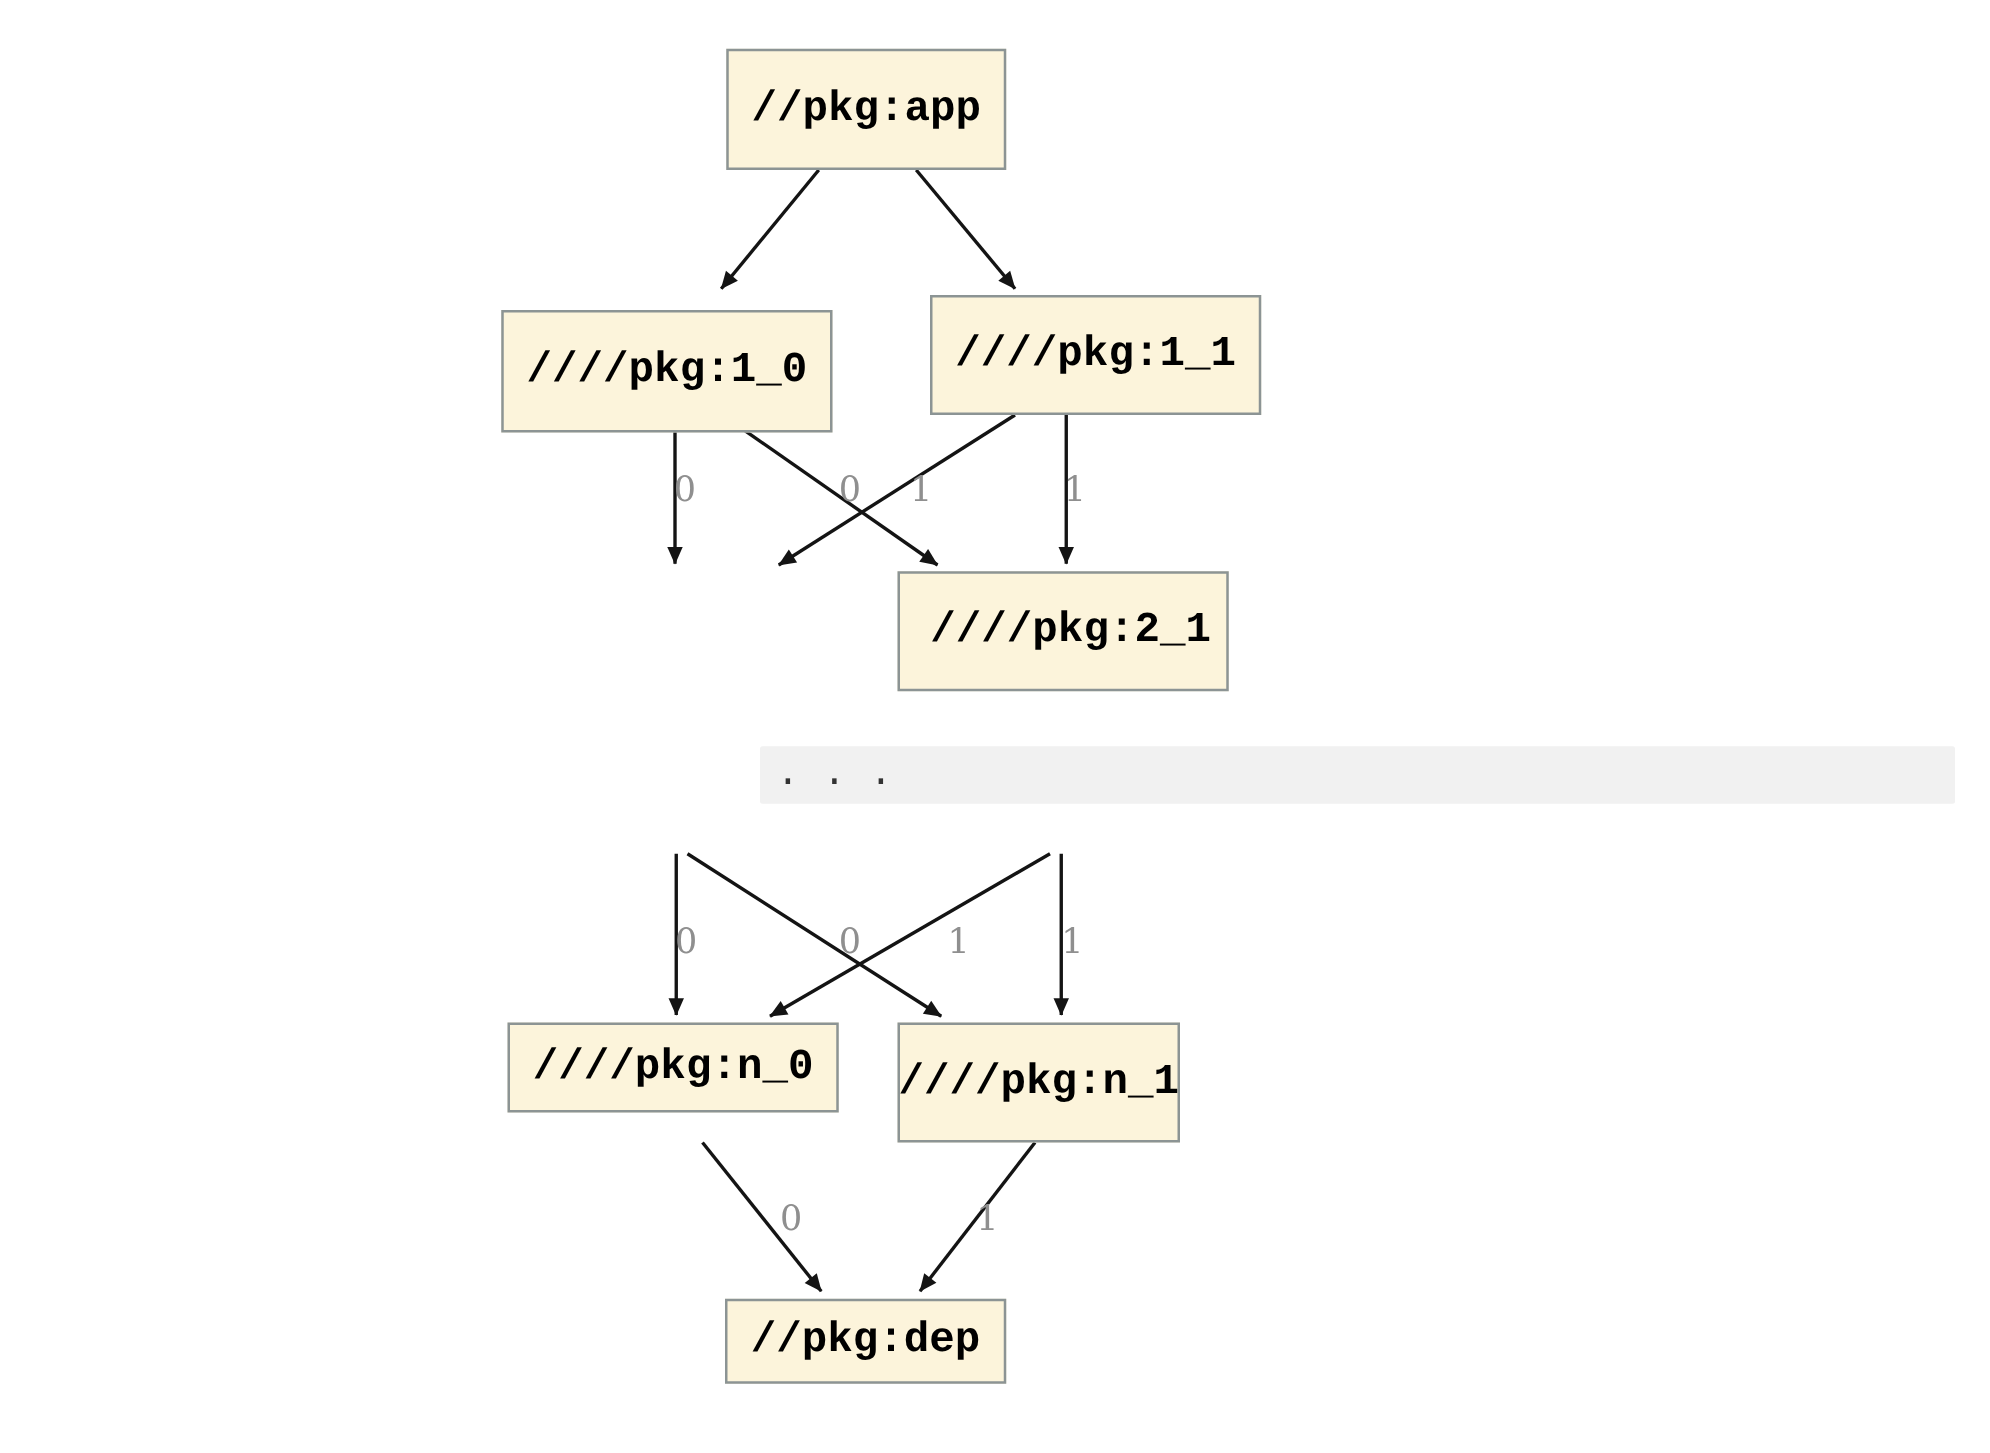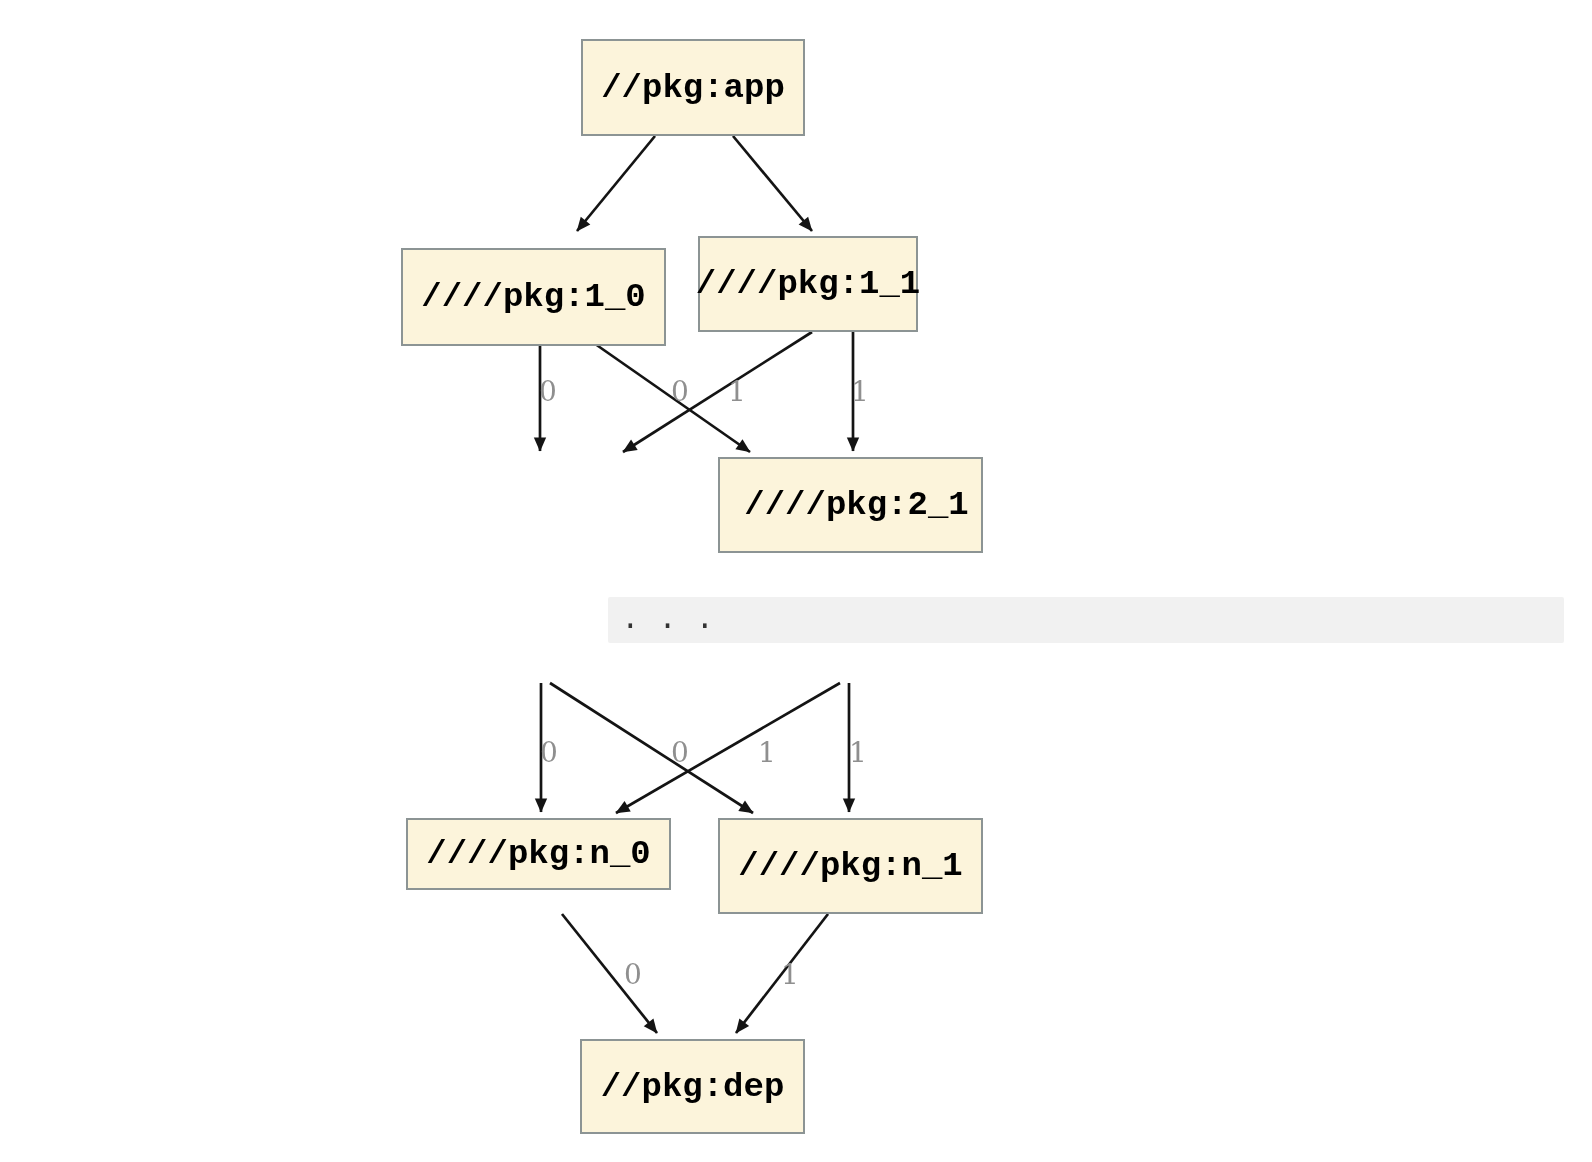--- a/index.html
+++ b/index.html
@@ -99,39 +99,39 @@
       <line x1="849" y1="683" x2="849" y2="812" marker-end="url(#arrow)"></line>
       <line x1="562" y1="914" x2="657" y2="1033" marker-end="url(#arrow)"></line>
       <line x1="828" y1="914" x2="736" y2="1033" marker-end="url(#arrow)"></line>
     </g>
   </svg>
 
   <div class="node" style="left:581px; top:39px; width:224px; height:97px;">//pkg:app</div>
 
   <div class="node" style="left:401px; top:236px; width:265px; height:98px;margin-top:12px;">////pkg:1_0</div>
 
-  <div class="node" style="left:698px; top:236px; width:220px; height:96px;">////pkg:1_1</div>
+  <div class="node" style="left:744px; top:236px; width:265px; height:96px;">////pkg:1_1</div>
 
 
   <div class="node" style="left:718px; top:457px; width:265px; height:96px;padding-left:12px;">////pkg:2_1</div>
 
   <span class="edge-label" style="left:548px; top:392px;">0</span>
   <span class="edge-label" style="left:680px; top:392px;">0</span>
   <span class="edge-label" style="left:737px; top:392px;">1</span>
   <span class="edge-label" style="left:860px; top:392px;">1</span>
 
   <div class="separator">
     <span class="dots">. . .</span>
   </div>
 
   <div class="node" style="left:406px; top:818px; width:265px; height:72px;">////pkg:n_0</div>
 
-  <div class="node" style="left:718px; top:818px; width:265px; height:96px;">////pkg:n_1</div>
+  <div class="node" style="left:718px; top:818px; width:226px; height:96px;">////pkg:n_1</div>
 
-  <div class="node" style="left:580px; top:1039px; width:225px; height:95px;">//pkg:dep</div>
+  <div class="node" style="left:580px; top:1039px; width:225px; height:68px;">//pkg:dep</div>
 
   <span class="edge-label" style="left:549px; top:753px;">0</span>
   <span class="edge-label" style="left:680px; top:753px;">0</span>
   <span class="edge-label" style="left:767px; top:753px;">1</span>
   <span class="edge-label" style="left:858px; top:753px;">1</span>
   <span class="edge-label" style="left:633px; top:975px;">0</span>
   <span class="edge-label" style="left:790px; top:975px;">1</span>
 
 </div>
 

